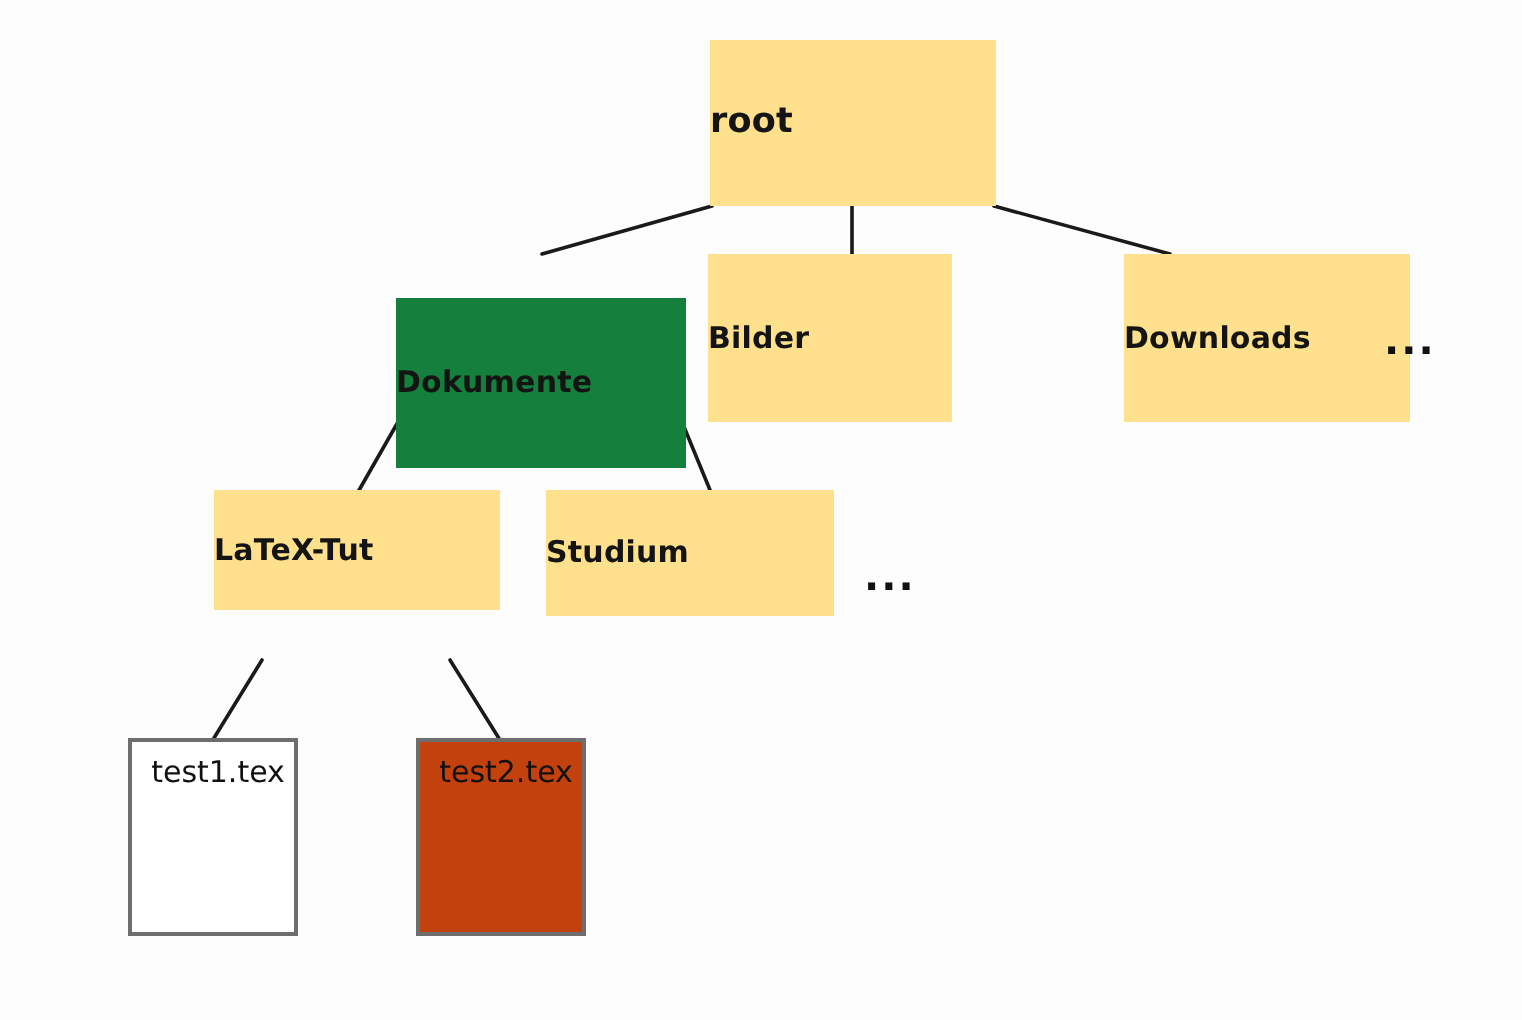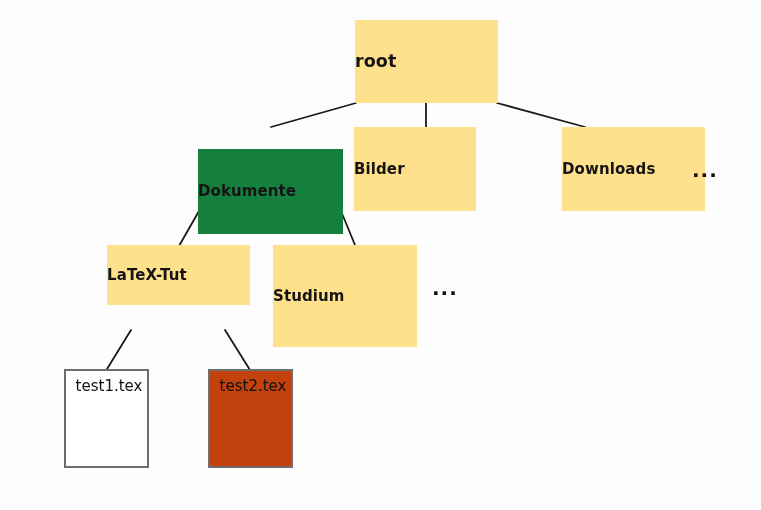--- a/index.html
+++ b/index.html
@@ -96,21 +96,21 @@
       </div>
       <div class="node folder" style="left: 354px; top: 127px; width: 122px; height: 84px; background: rgb(255, 224, 140);">
         <span class="node-label">Bilder</span>
       </div>
       <div class="node folder" style="left: 514px; top: 127px; width: 143px; height: 84px; background: rgb(255, 224, 140); margin-left: 48px;">
         <span class="node-label">Downloads</span>
       </div>
       <div class="node folder" style="left: 107px; top: 245px; width: 143px; height: 60px; background: rgb(255, 224, 140);">
         <span class="node-label">LaTeX-Tut</span>
       </div>
-      <div class="node folder" style="left: 273px; top: 245px; width: 144px; height: 102px; background: rgb(255, 224, 140);">
+      <div class="node folder" style="left: 273px; top: 245px; width: 144px; height: 63px; background: rgb(255, 224, 140);">
         <span class="node-label">Studium</span>
       </div>
       <div class="node file" style="left: 64px; top: 369px; width: 85px; height: 99px; background: rgb(255, 255, 255); border-color: rgb(110, 110, 110);">
         <span class="node-label">test1.tex</span>
       </div>
       <div class="node file" style="left: 208px; top: 369px; width: 85px; height: 99px; background: #c2410c; border-color: rgb(110, 110, 110);">
         <span class="node-label">test2.tex</span>
       </div>
     </div>
   <div id="ellipses-group">

